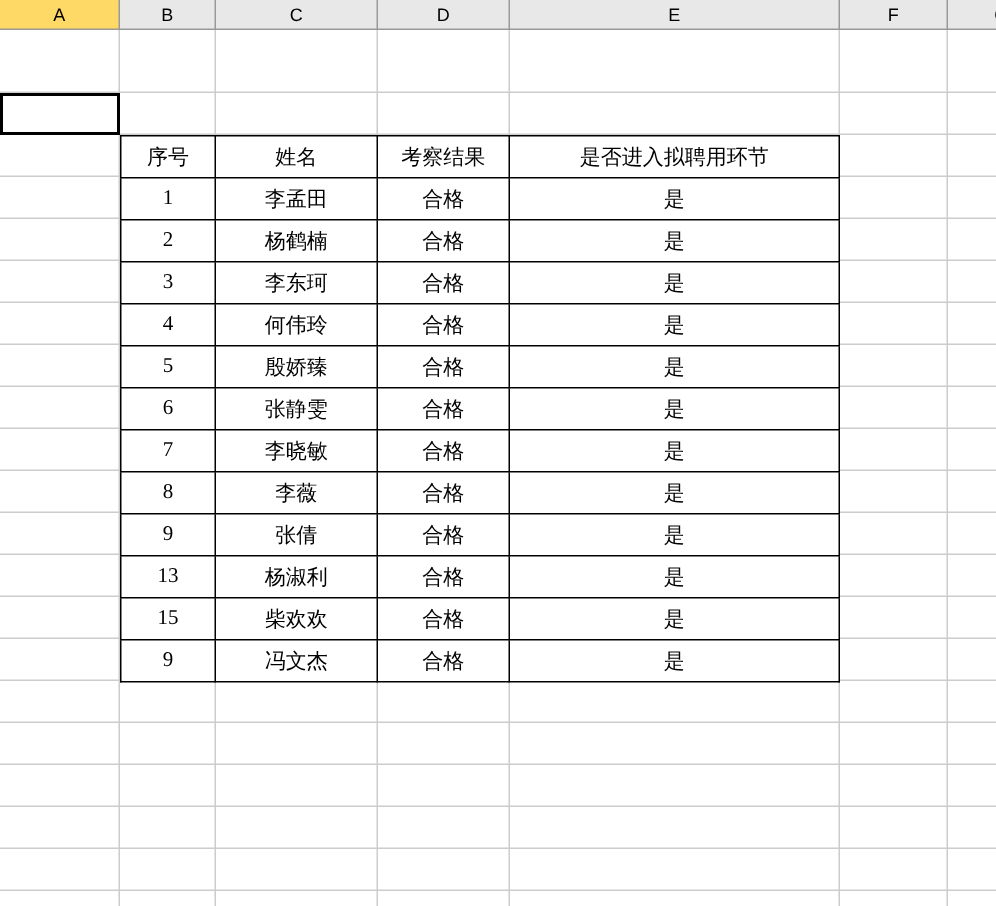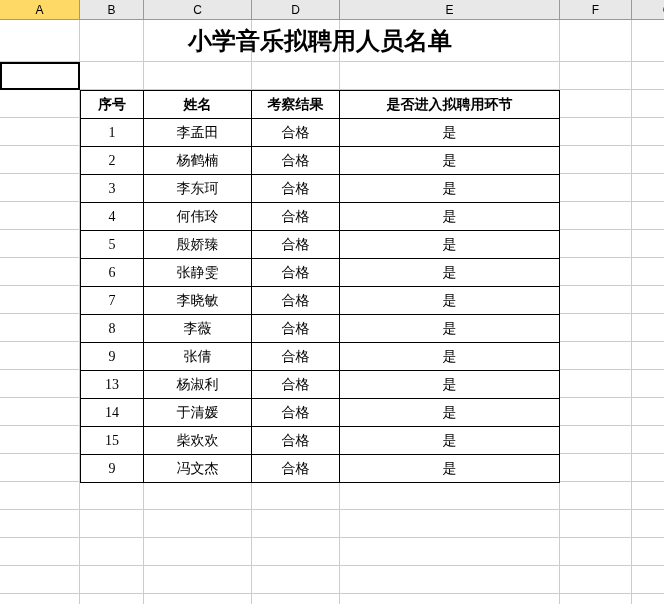--- a/index.html
+++ b/index.html
@@ -28,21 +28,21 @@
   border: 2px solid #000; background: #fff; z-index: 5;
 }
 .data-table {
   position: absolute; top: 90px; left: 80px; border-collapse: collapse;
   font-family: SimSun, "宋体", serif;
 }
 .data-table th, .data-table td {
   border: 1px solid #000; text-align: center; vertical-align: middle;
   height: 28px; padding: 0 4px; font-size: 14px; background: #fff;
 }
-.data-table th { font-weight: bold; }
+.data-table th { font-weight: normal; }
 .c-seq { width: 63px; }
 .c-name { width: 108px; }
 .c-res { width: 88px; }
 .c-adv { width: 220px; }
 </style>
 </head>
 <body>
 
 <div class="sheet">
 
@@ -241,21 +241,20 @@
         <div class="gridcell" style="width: 80px; height: 28px;"></div>
         <div class="gridcell" style="width: 64px; height: 28px;"></div>
         <div class="gridcell" style="width: 108px; height: 28px;"></div>
         <div class="gridcell" style="width: 88px; height: 28px;"></div>
         <div class="gridcell" style="width: 220px; height: 28px;"></div>
         <div class="gridcell" style="width: 72px; height: 28px;"></div>
         <div class="gridcell" style="width: 72px; height: 28px;"></div>
       </div>
     </div>
 
-  <div class="title">小学音乐拟聘用人员名单</div>
 
   <div class="selected-cell"></div>
 
   <table class="data-table">
     <thead>
       <tr>
         <th class="c-seq">序号</th>
         <th class="c-name">姓名</th>
         <th class="c-res">考察结果</th>
         <th class="c-adv">是否进入拟聘用环节</th>
@@ -316,26 +315,20 @@
           <td class="c-res">合格</td>
           <td class="c-adv">是</td>
         </tr>
         <tr>
           <td class="c-seq">13</td>
           <td class="c-name">杨淑利</td>
           <td class="c-res">合格</td>
           <td class="c-adv">是</td>
         </tr>
         <tr>
-          <td class="c-seq">14</td>
-          <td class="c-name">于清媛</td>
-          <td class="c-res">合格</td>
-          <td class="c-adv">是</td>
-        </tr>
-        <tr>
           <td class="c-seq">15</td>
           <td class="c-name">柴欢欢</td>
           <td class="c-res">合格</td>
           <td class="c-adv">是</td>
         </tr>
         <tr>
           <td class="c-seq">9</td>
           <td class="c-name">冯文杰</td>
           <td class="c-res">合格</td>
           <td class="c-adv">是</td>

